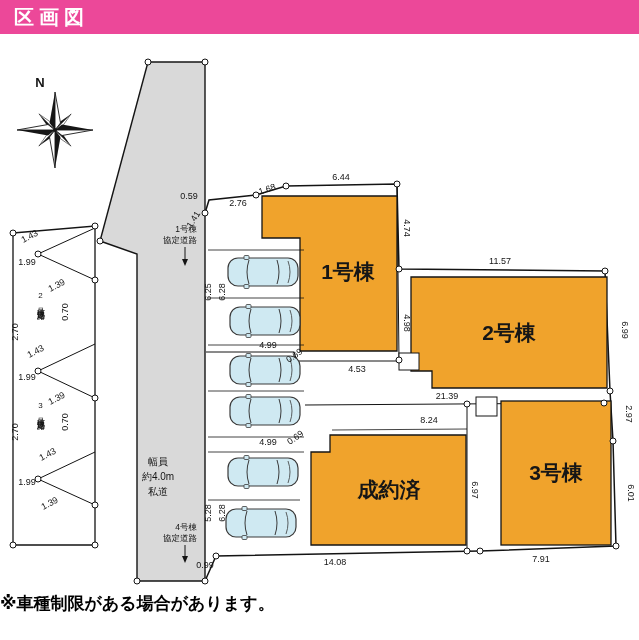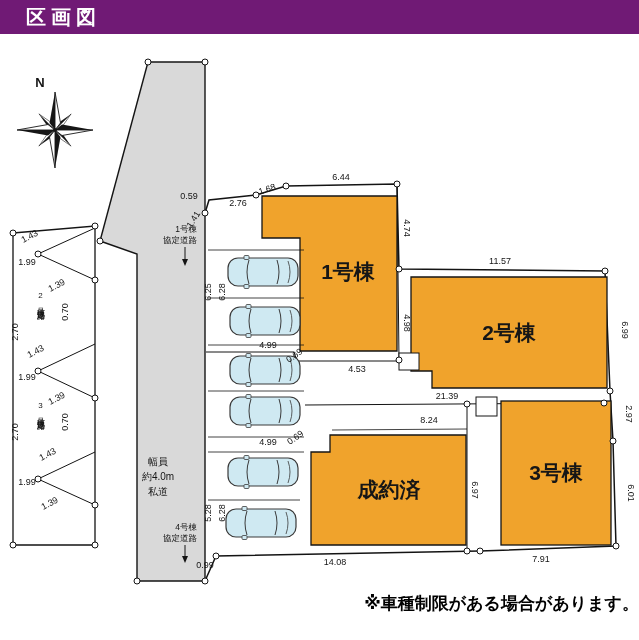--- a/index.html
+++ b/index.html
@@ -3,38 +3,38 @@
 <meta charset="utf-8">
 <style>
   html,body { margin:0; padding:0; }
   body {
     width:639px; height:640px; position:relative; overflow:hidden;
     background:#ffffff;
     font-family:"Liberation Sans","DejaVu Sans",sans-serif;
   }
   .header {
     position:absolute; top:0; left:0; right:0; height:34px;
-    background:#701a75; color:#ffffff;
-    display:flex; align-items:center; padding-left:26px; box-sizing:border-box;
+    background:#ec4899; color:#ffffff;
+    display:flex; align-items:center; padding-left:14px; box-sizing:border-box;
   }
   .header .title { font-size:20px; font-weight:bold; letter-spacing:5px; }
   svg.plan { position:absolute; top:0; left:0; }
   .dim { font-size:9px; fill:#141414; text-anchor:middle; }
   .blabel { font-size:21px; font-weight:bold; fill:#161616; text-anchor:middle; }
   .ann { font-size:8.5px; fill:#141414; }
   .ann-end { text-anchor:end; }
   .pr { font-size:10px; fill:#141414; text-anchor:middle; }
   .ntxt { font-size:13px; font-weight:bold; fill:#141414; text-anchor:middle; }
   .vtext {
     position:absolute; writing-mode:vertical-rl; text-orientation:upright;
     font-size:8px; color:#141414; line-height:1; letter-spacing:1px;
   }
   .footer {
     position:absolute; top:592px; left:0; width:100%;
-    text-align:right; font-size:17px; font-weight:bold; color:#000000;
+    text-align:left; font-size:17px; font-weight:bold; color:#000000;
   }
 </style>
 </head>
 <body>
 
 <div class="header">
   <span class="title">区画図</span>
 </div>
 
 <svg class="plan" width="639" height="640" viewBox="0 0 639 640" xmlns="http://www.w3.org/2000/svg">

